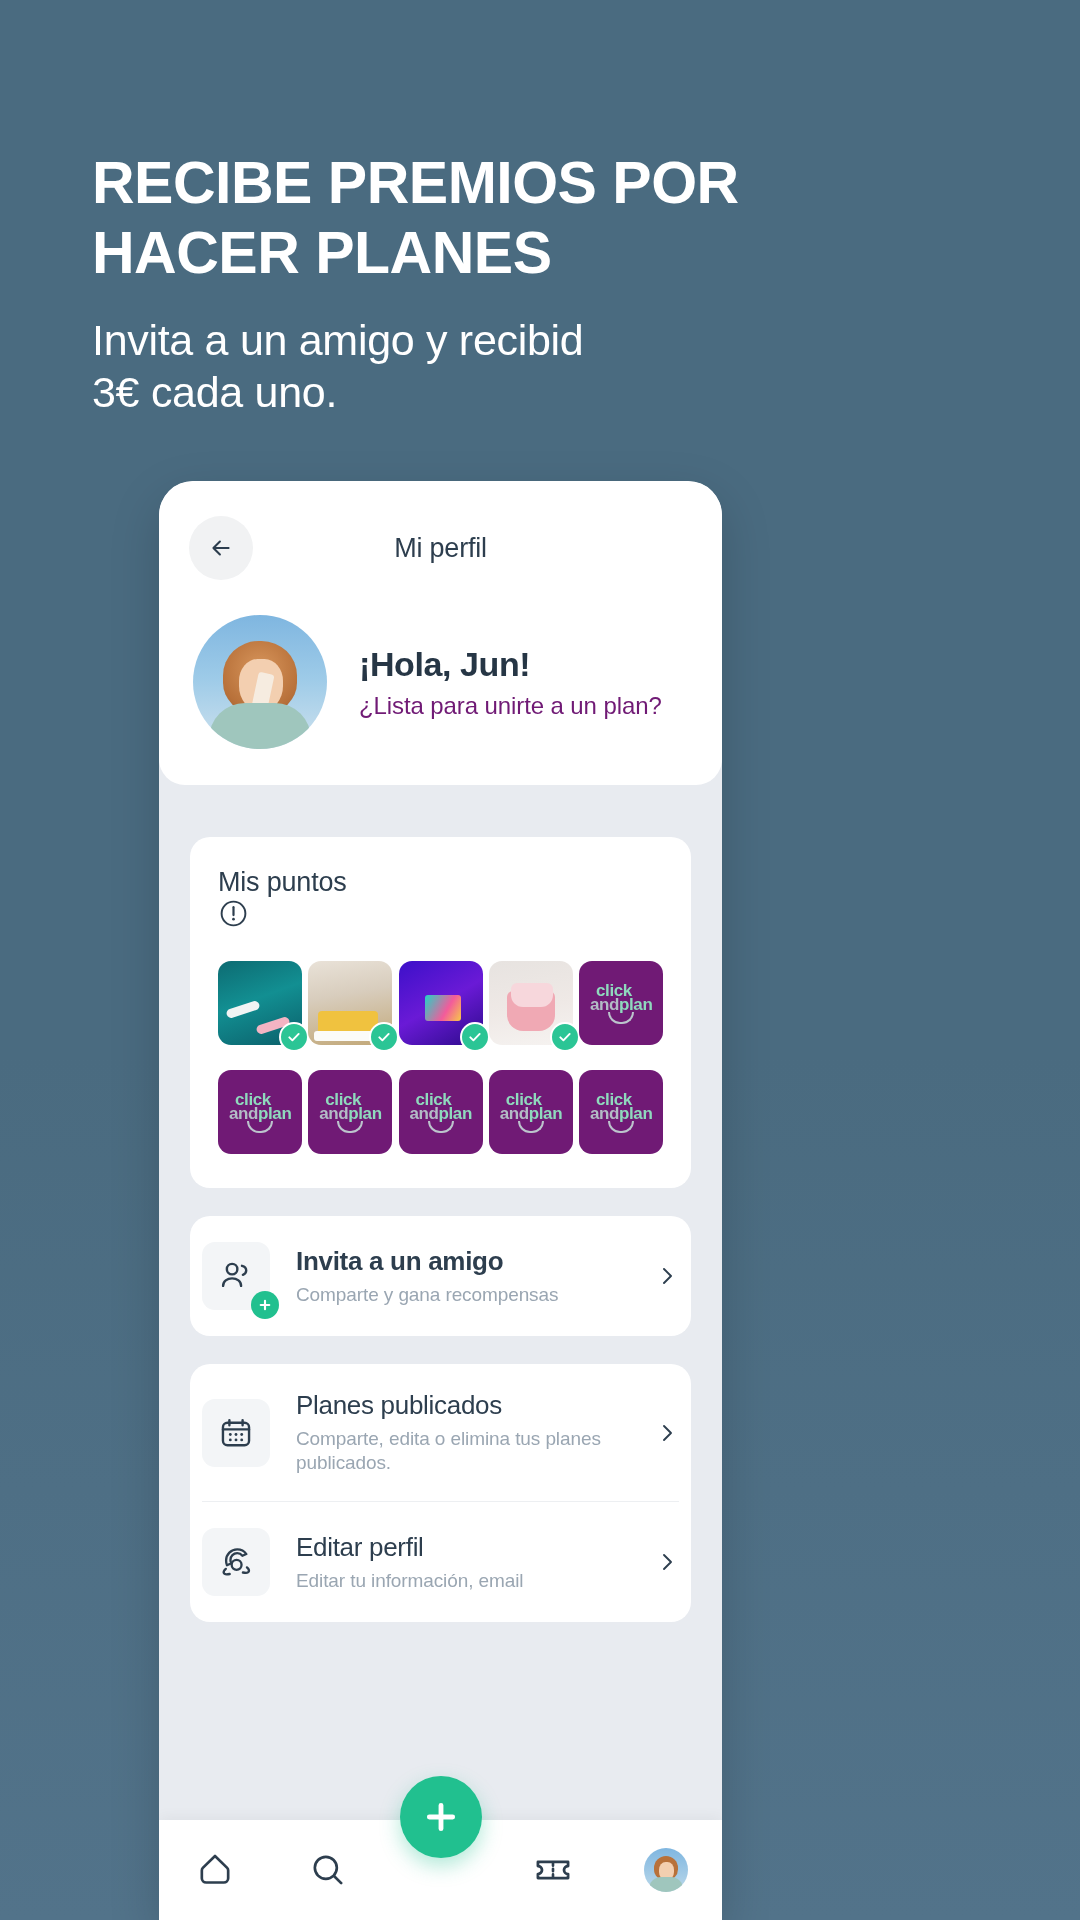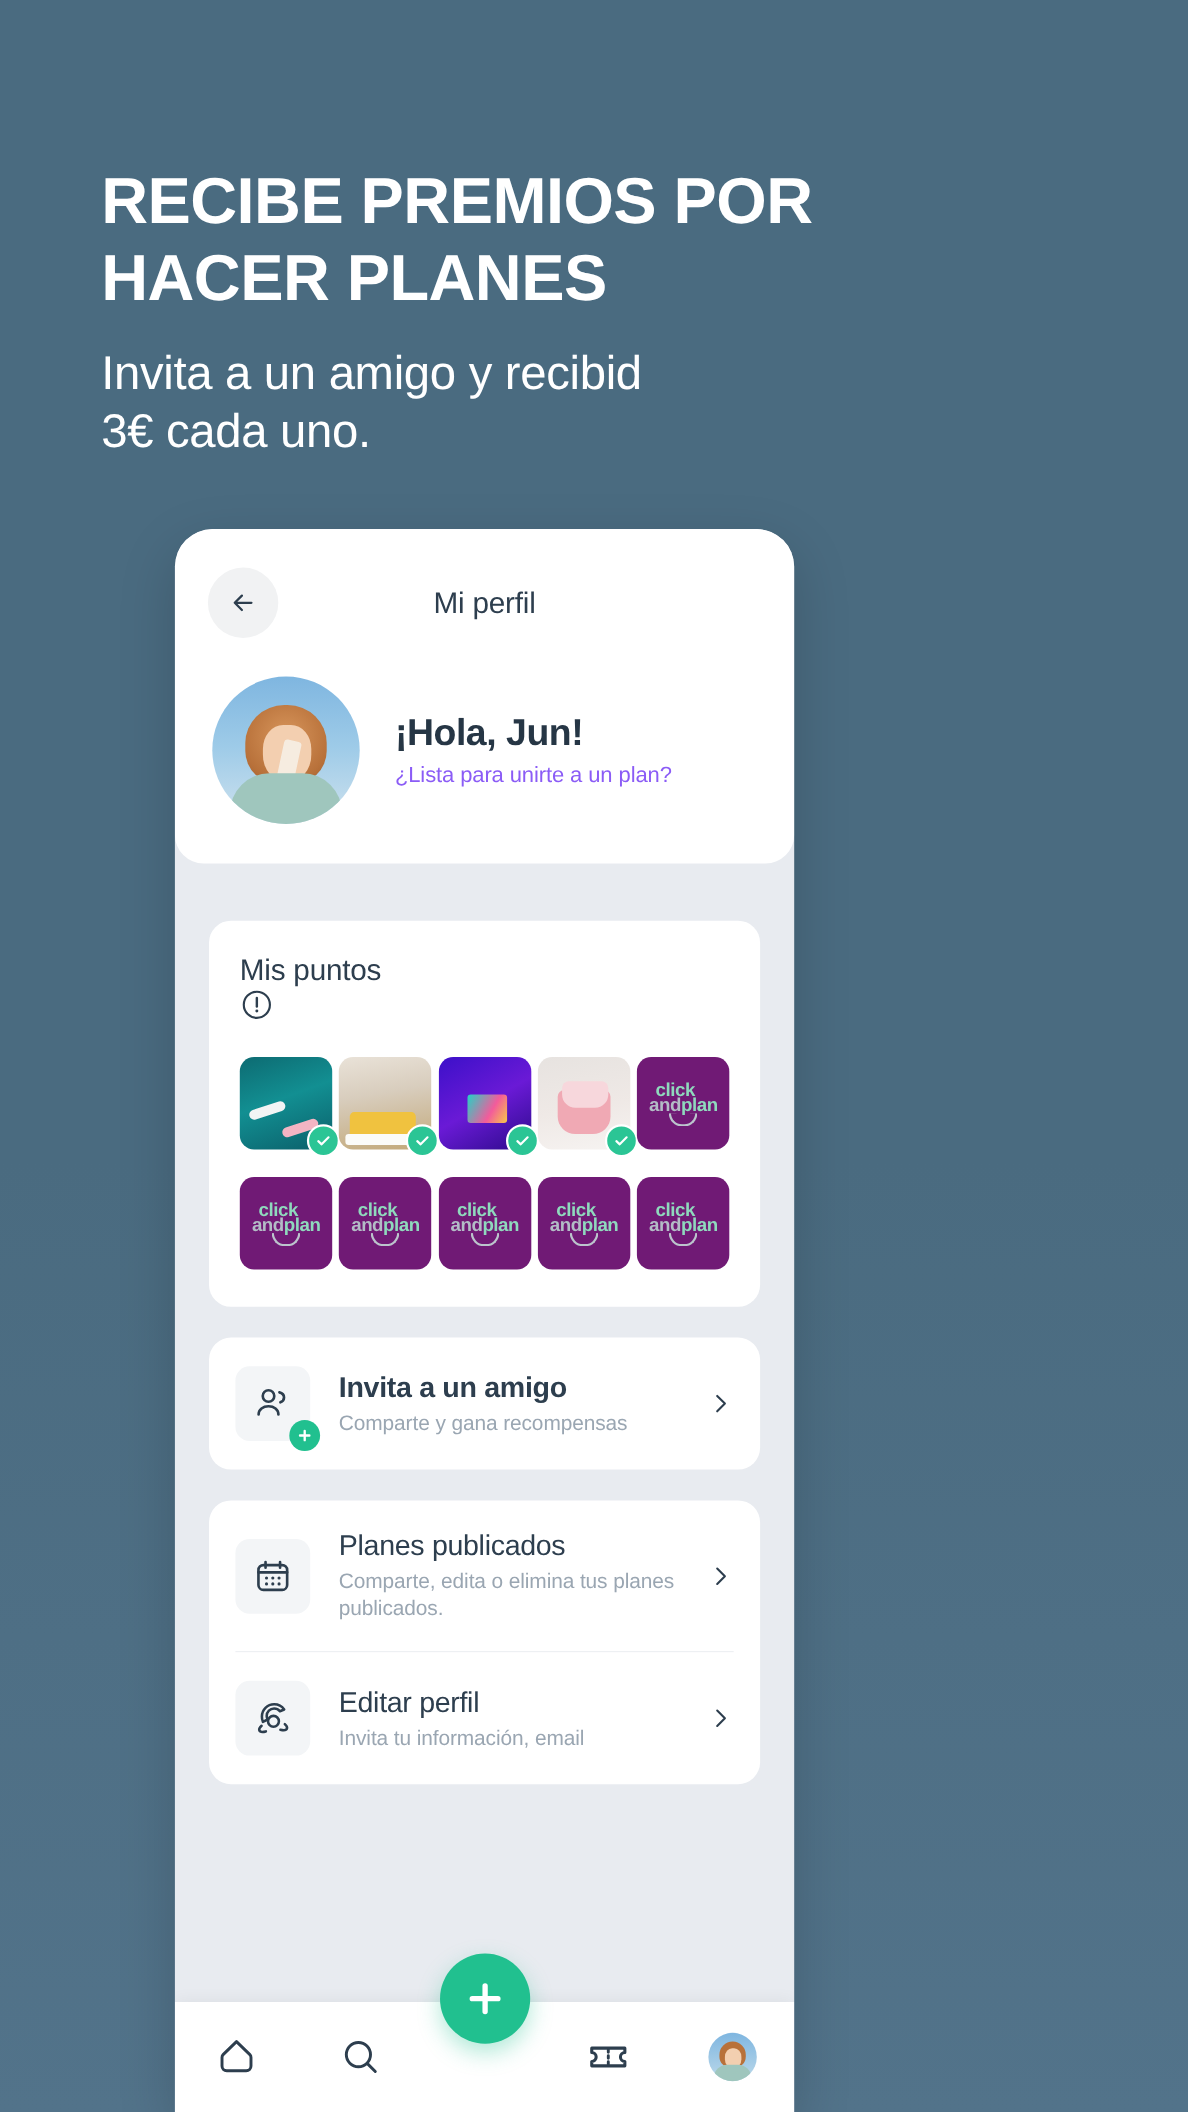--- a/index.html
+++ b/index.html
@@ -84,21 +84,21 @@
   .avatar .body {
     position:absolute; left:16px; bottom:0; width:102px; height:46px;
     background:#9fc6bd; border-radius:36px 36px 0 0;
   }
   .avatar .cone {
     position:absolute; left:62px; top:58px; width:16px; height:36px;
     background:#f6ece0; border-radius:3px; transform:rotate(12deg);
   }
   .greet { padding-left:32px; }
   .greet-name { font-size:34px; font-weight:700; color:#263645; letter-spacing:-0.4px; }
-  .greet-sub { font-size:20px; color:#8b5cf6; margin-top:8px; letter-spacing:-0.1px; }
+  .greet-sub { font-size:24px; color:#701a75; margin-top:8px; letter-spacing:-0.1px; }
 
   
   .card {
     background:#ffffff;
     border-radius:20px;
     margin:0 31px;
   }
 
   .points-card { margin-top:52px; padding:30px 28px 34px 28px; }
   .points-head { display:flex; align-items:flex-start; justify-content:flex-start;flex-direction:column; }
@@ -146,21 +146,21 @@
   .img-food { background:linear-gradient(170deg,#e9e2d8 0%,#d8cdbd 40%,#c2a878 100%); position:relative;}
   .img-food:before{content:"";position:absolute;left:10px;bottom:8px;width:60px;height:26px;background:#f0c23f;border-radius:4px;}
   .img-food:after{content:"";position:absolute;left:6px;bottom:4px;width:70px;height:10px;background:#fbfbf8;border-radius:3px;}
   .img-neon { background:linear-gradient(150deg,#3c10c9 0%,#6a1ad6 50%,#2c0b8a 100%); position:relative;}
   .img-neon:before{content:"";position:absolute;left:26px;top:34px;width:36px;height:26px;background:linear-gradient(120deg,#22d3c6,#f35b9b 60%,#f7c948);border-radius:3px;}
   .img-mug { background:linear-gradient(170deg,#e7e3e0 0%,#efe9e6 55%,#f6f3f1 100%); position:relative;}
   .img-mug:before{content:"";position:absolute;left:18px;top:30px;width:48px;height:40px;background:#f0a9b4;border-radius:6px 6px 16px 16px;}
   .img-mug:after{content:"";position:absolute;left:22px;top:22px;width:42px;height:24px;background:#f7d7dc;border-radius:6px 6px 12px 12px;}
 
   
-  .row-card { margin-top:28px; padding:0 24px; }
+  .row-card { margin-top:28px; padding:0 12px; }
   .list-row { display:flex; align-items:center; padding:26px 0; }
   .row-ic {
     width:68px; height:68px; border-radius:13px;
     background:#f3f5f7; flex:none;
     display:flex; align-items:center; justify-content:center;
     position:relative;
   }
   .plus-badge {
     position:absolute; right:-9px; bottom:-9px;
     width:28px; height:28px; border-radius:50%;
@@ -386,21 +386,21 @@
         <div class="row-ic">
           <svg width="36" height="36" viewBox="0 0 24 24" fill="none">
             <path d="M12.8 3.6c2.5 0 4.8 1.2 6.1 3.1l-2.6 1.1c-.8-1-2.1-1.7-3.5-1.7-2.5 0-4.5 2-4.5 4.5 0 .8.2 1.5.6 2.2L6 14.2A7.4 7.4 0 015.4 11c0-4.1 3.3-7.4 7.4-7.4z" stroke="#2d3e4e" stroke-width="1.55" stroke-linejoin="round"></path>
             <path d="M5.2 16.6c-1 .9-1.6 1.9-1.4 2.6.3 1 2 1.3 4 .8" stroke="#2d3e4e" stroke-width="1.55" stroke-linecap="round"></path>
             <path d="M19.3 15.6c1 .9 1.5 1.9 1.3 2.6-.3 1-2 1.3-4 .8" stroke="#2d3e4e" stroke-width="1.55" stroke-linecap="round"></path>
             <circle cx="12.4" cy="13.9" r="3.3" stroke="#2d3e4e" stroke-width="1.55"></circle>
           </svg>
         </div>
         <div class="row-txt">
           <div class="row-title light">Editar perfil</div>
-          <div class="row-sub">Invita tu información, email</div>
+          <div class="row-sub">Editar tu información, email</div>
         </div>
         <svg class="chev" viewBox="0 0 24 24" fill="none">
           <path d="M9 5l7 7-7 7" stroke="#2d3e4e" stroke-width="1.9" stroke-linecap="round" stroke-linejoin="round"></path>
         </svg>
       </div>
     </div>
 
     <div class="nav">
       <div class="nav-item">
         <svg width="40" height="40" viewBox="0 0 24 24" fill="none">

